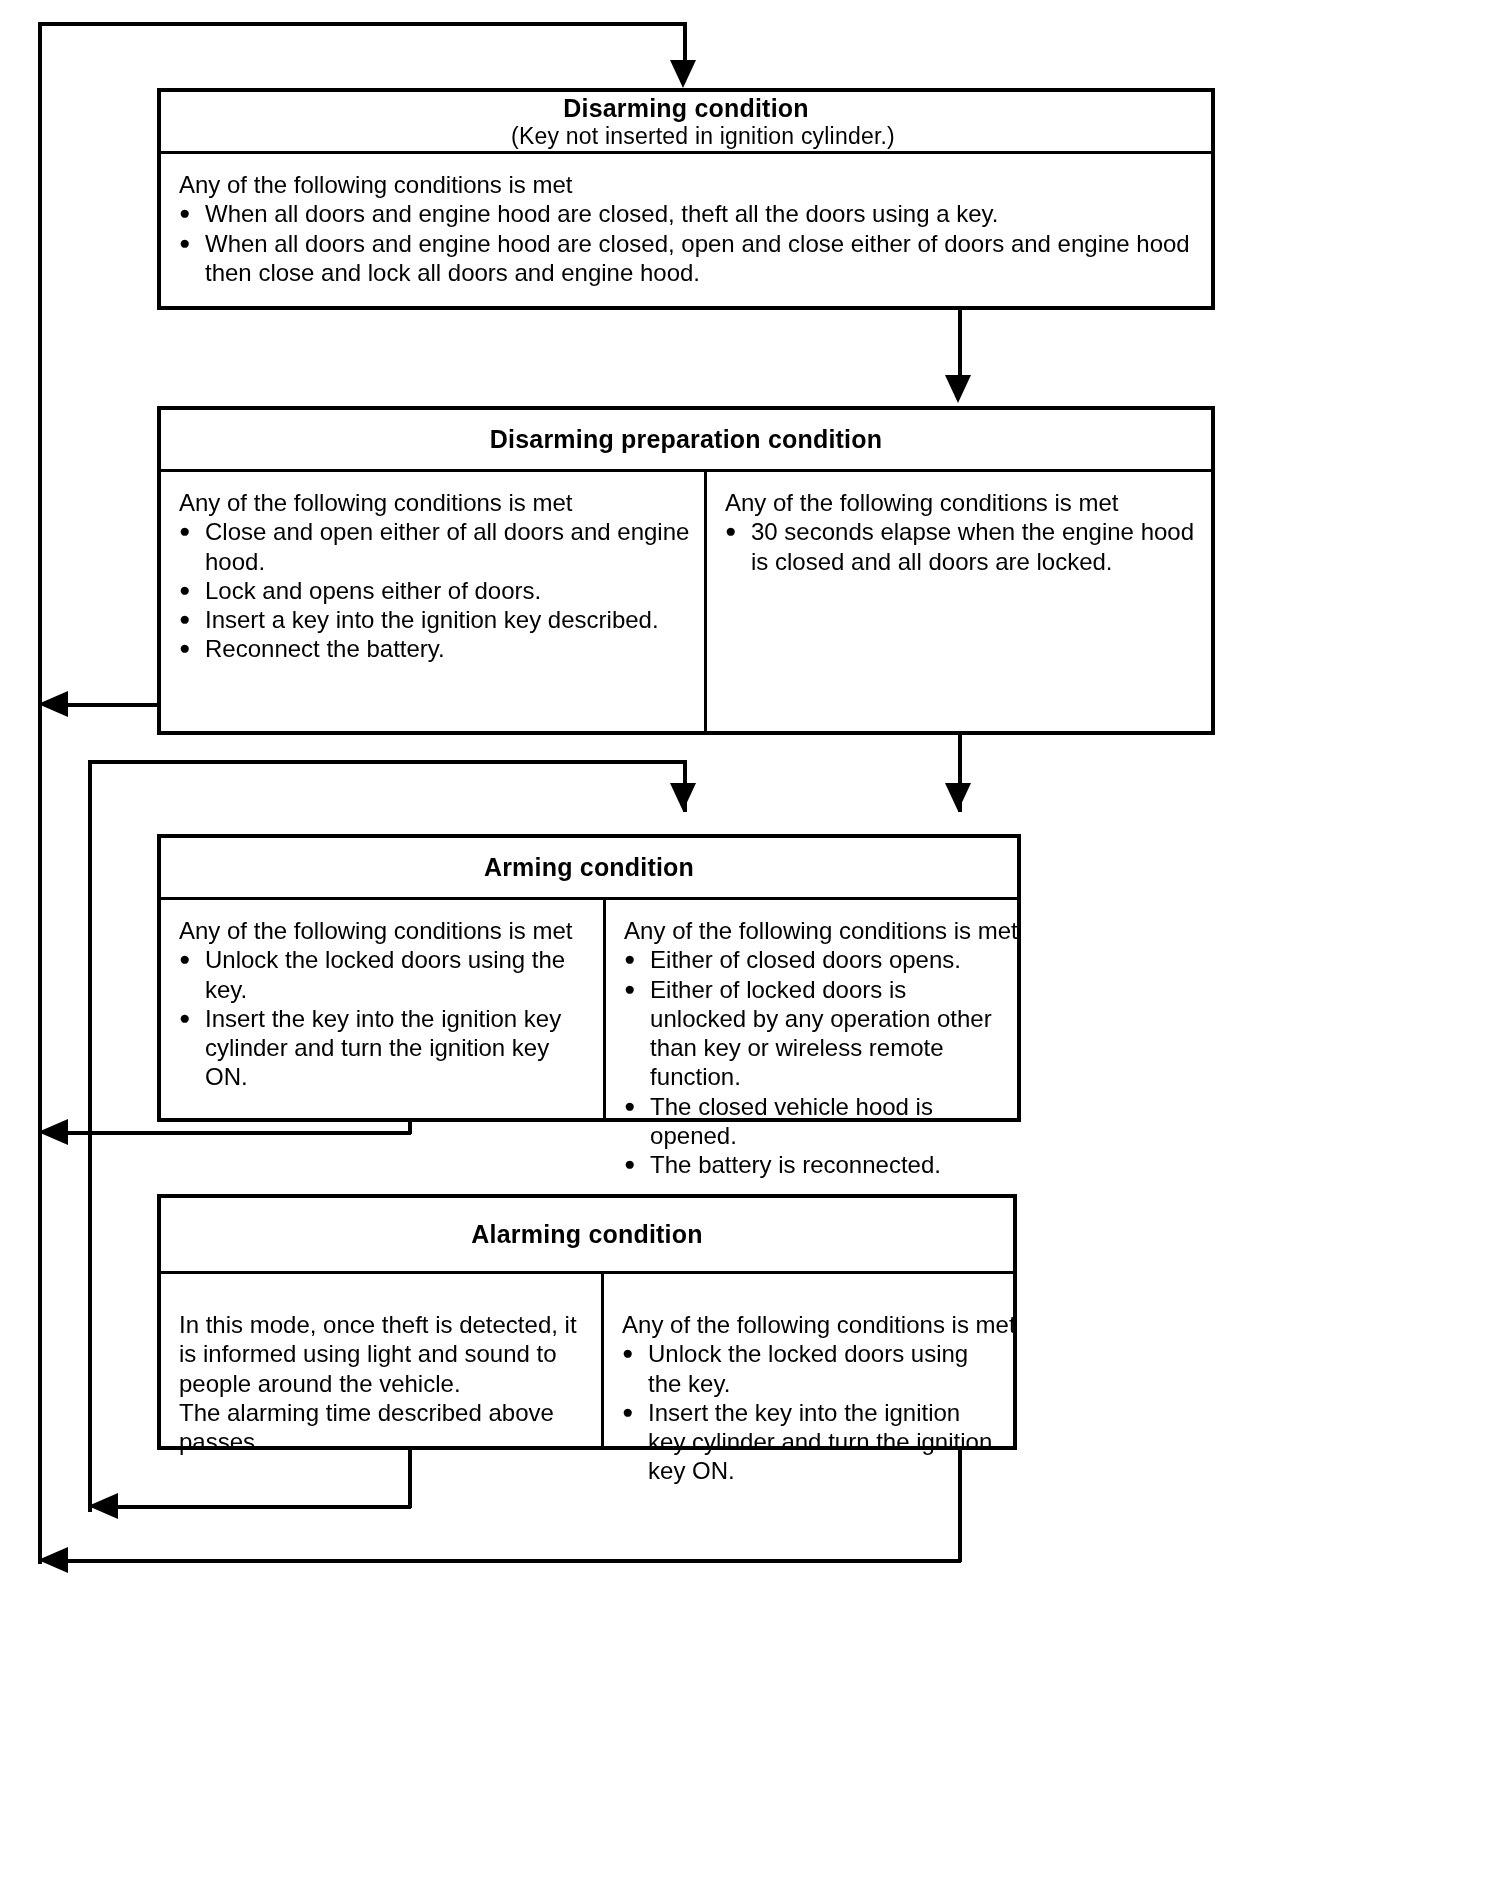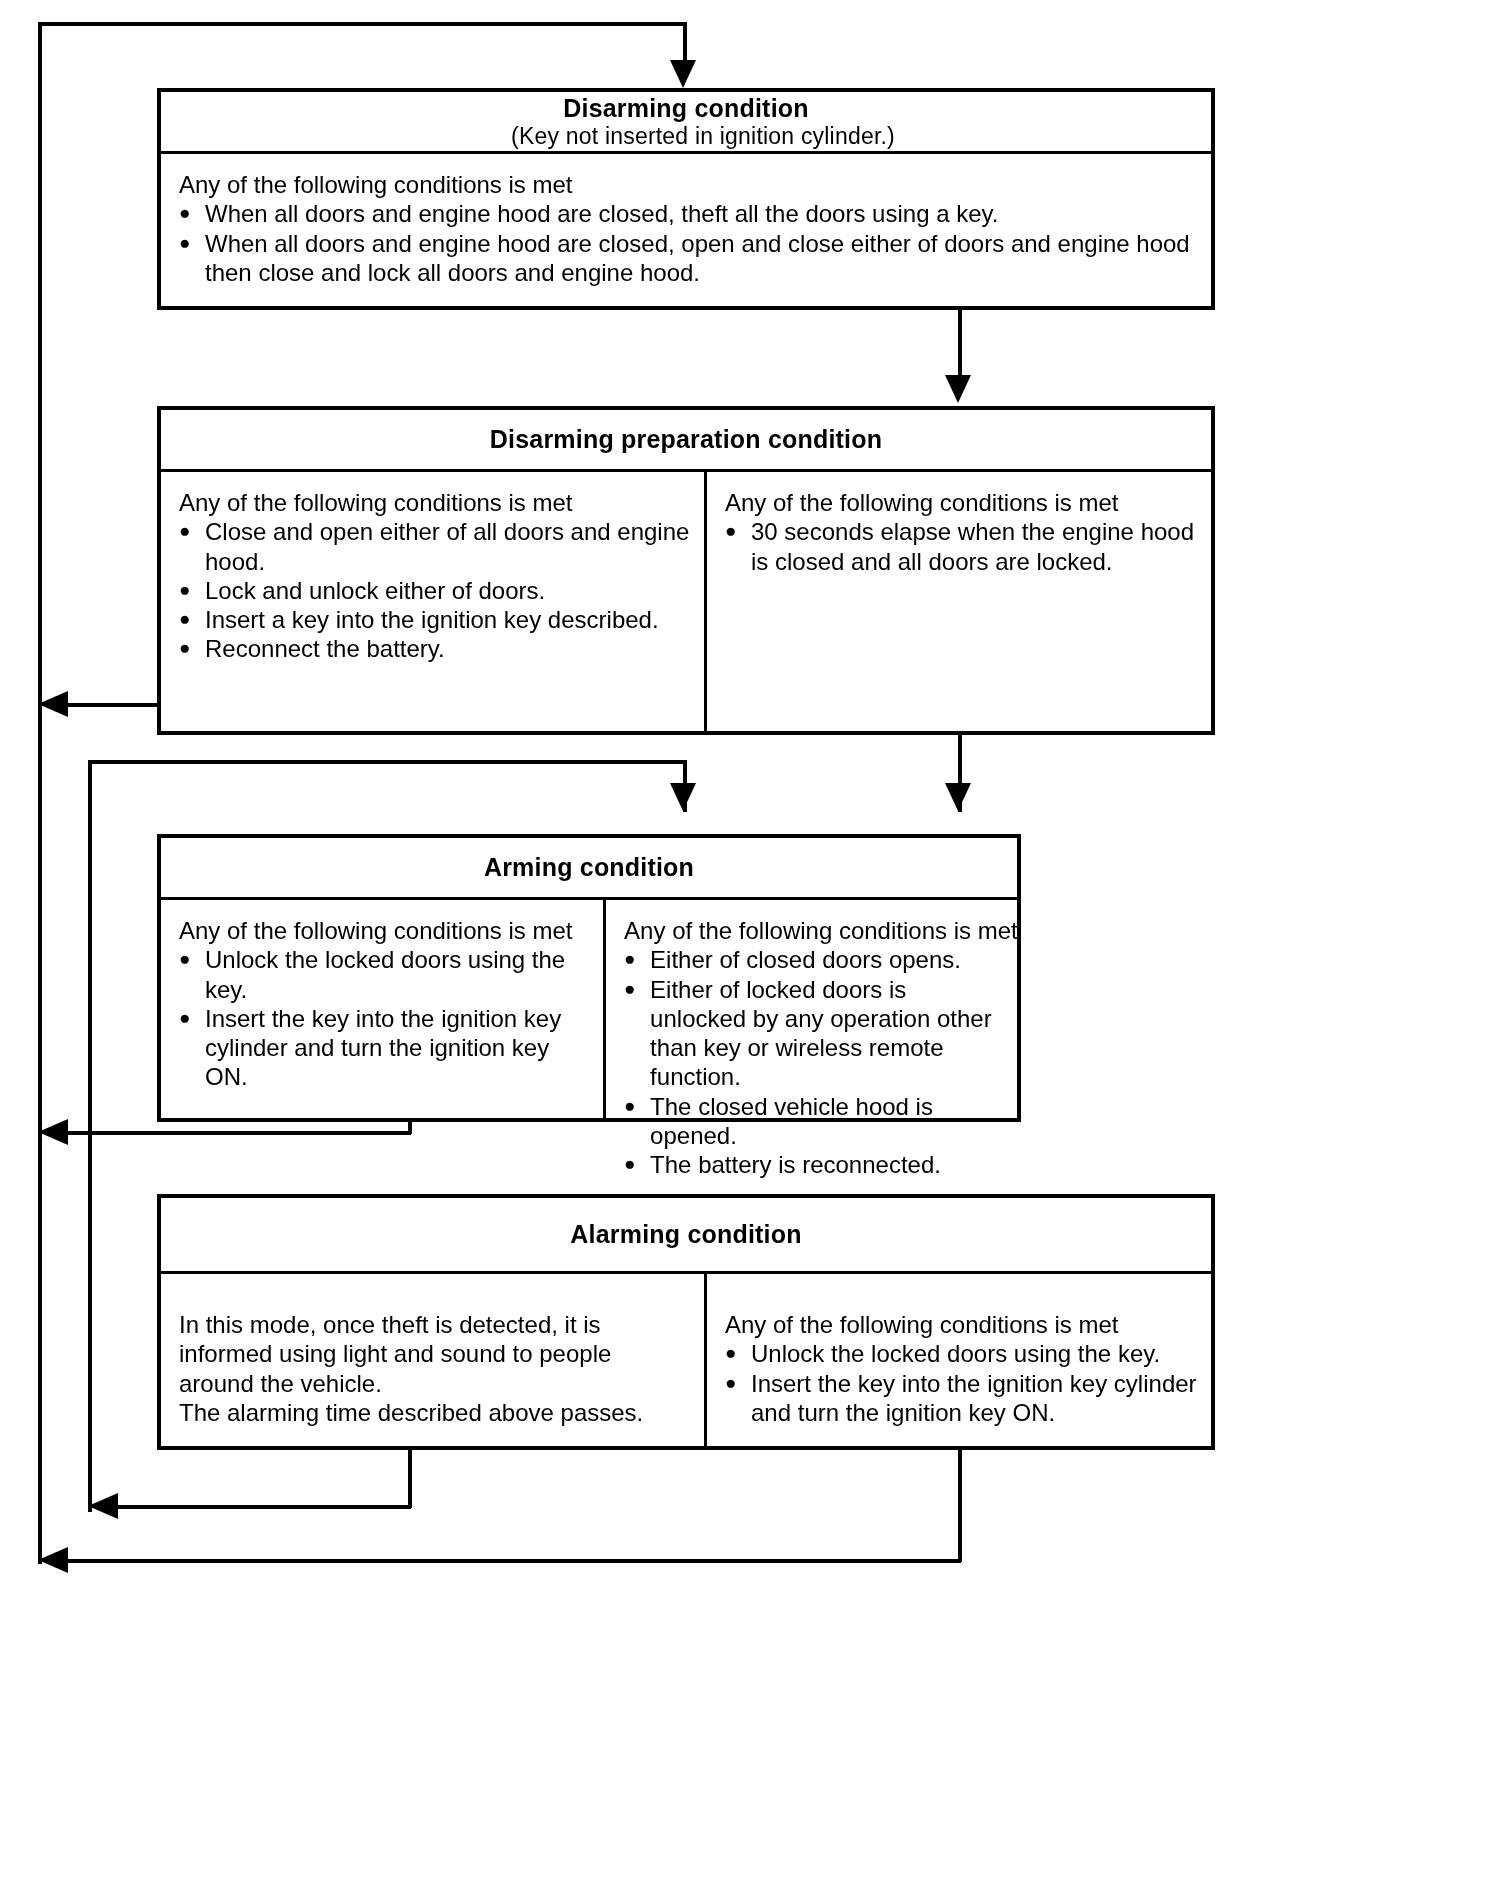--- a/index.html
+++ b/index.html
@@ -161,21 +161,21 @@
 
   <div class="box" style="left:157px; top:406px; width:1058px; height:329px;">
     <div class="box-title" style="height:62px;">
       <span class="title-main">Disarming preparation condition</span>
     </div>
     <div class="box-body">
       <div class="col left" style="width:52%;">
         <div class="lead">Any of the following conditions is met</div>
         <ul class="bullets">
           <li>Close and open either of all doors and engine hood.</li>
-          <li>Lock and unlock either of doors.</li>
+          <li>Lock and opens either of doors.</li>
           <li>Insert a key into the ignition key described.</li>
           <li>Reconnect the battery.</li>
         </ul>
       </div>
       <div class="col" style="width:48%;">
         <div class="lead">Any of the following conditions is met</div>
         <ul class="bullets">
           <li>30 seconds elapse when the engine hood is closed and all doors are locked.</li>
         </ul>
       </div>
@@ -199,21 +199,21 @@
         <ul class="bullets">
           <li>Either of closed doors opens.</li>
           <li>Either of locked doors is unlocked by any operation other than key or wireless remote function.</li>
           <li>The closed vehicle hood is opened.</li>
           <li>The battery is reconnected.</li>
         </ul>
       </div>
     </div>
   </div>
 
-  <div class="box" style="left:157px; top:1194px; width:1058px; height:256px;">
+  <div class="box" style="left:157px; top:1194px; width:860px; height:256px;">
     <div class="box-title" style="height:76px;">
       <span class="title-main">Alarming condition</span>
     </div>
     <div class="box-body" style="height:calc(100% - 76px);">
       <div class="col left plain-lines" style="width:52%; padding-top:36px;">
         <p>In this mode, once theft is detected, it is informed using light and sound to people around the vehicle.</p>
         <p>The alarming time described above passes.</p>
       </div>
       <div class="col" style="width:48%; padding-top:36px;">
         <div class="lead">Any of the following conditions is met</div>

